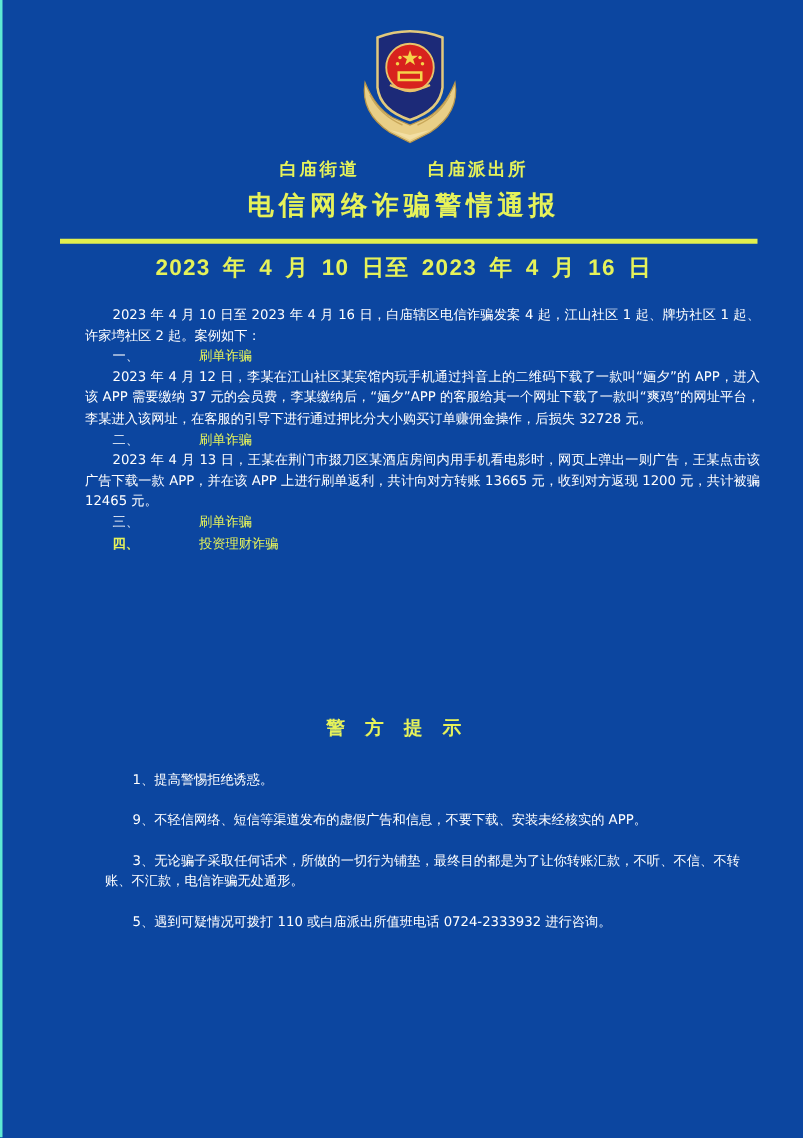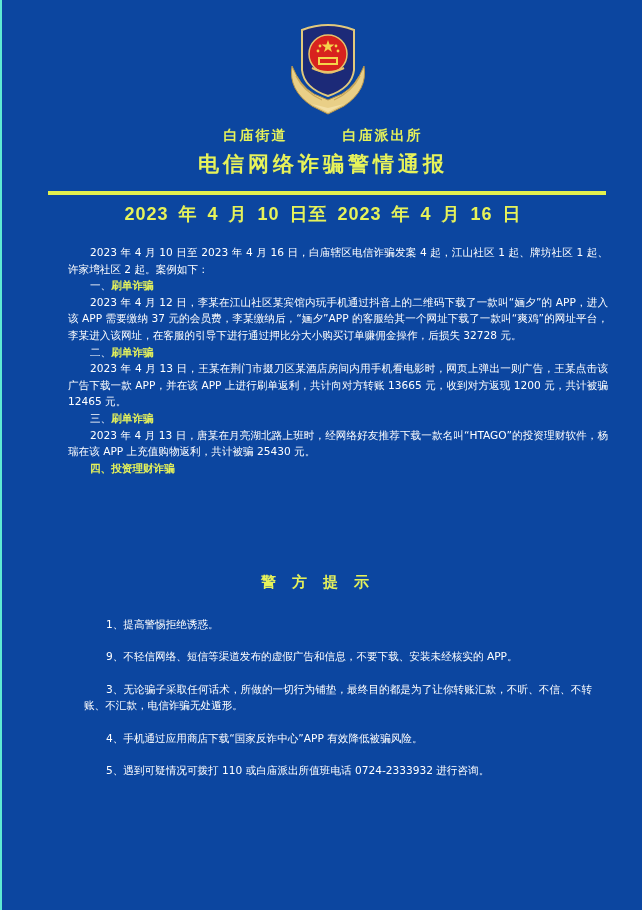--- a/index.html
+++ b/index.html
@@ -30,21 +30,21 @@
     font-family: "Liberation Sans", sans-serif; font-weight: bold;
     font-size: 18px; color: #e6f25a; letter-spacing: 1px; word-spacing: 4px;
   }
   .body-text {
     position: absolute; top: 244px; left: 66px; width: 540px;
     font-size: 10.6px; line-height: 16.6px; color: #ffffff;
   }
   .body-text p { margin: 0; text-indent: 22px; text-align: justify; }
   .body-text .heading { margin: 0; text-indent: 22px; }
   .body-text .heading .num { color: #ffffff; }
-  .body-text .heading .label { color: #e6f25a; font-weight: bold; }
+  .body-text .heading .label { color: #e6f25a; font-weight: normal; margin-left: 48px; }
   .body-text .heading.yellow .num { color: #e6f25a; font-weight: bold; }
   .tips-title {
     position: absolute; top: 573px; left: 0; width: 642px; text-align: center;
     font-size: 15px; font-weight: bold; color: #e6f25a; letter-spacing: 16px;
   }
   .tips {
     position: absolute; top: 600px; left: 66px; width: 540px;
     font-size: 10.6px; line-height: 16.4px; color: #ffffff;
   }
   .tips p { margin: 16px; text-indent: 22px; text-align: justify; }
@@ -96,30 +96,28 @@
     <p>2023 年 4 月 12 日，李某在江山社区某宾馆内玩手机通过抖音上的二维码下载了一款叫“婳夕”的 APP，进入该 APP 需要缴纳 37 元的会员费，李某缴纳后，“婳夕”APP 的客服给其一个网址下载了一款叫“爽鸡”的网址平台，李某进入该网址，在客服的引导下进行通过押比分大小购买订单赚佣金操作，后损失 32728 元。</p>
 
     <div class="heading">
       <span class="num">二、</span><span class="label">刷单诈骗</span>
     </div>
     <p>2023 年 4 月 13 日，王某在荆门市掇刀区某酒店房间内用手机看电影时，网页上弹出一则广告，王某点击该广告下载一款 APP，并在该 APP 上进行刷单返利，共计向对方转账 13665 元，收到对方返现 1200 元，共计被骗 12465 元。</p>
 
     <div class="heading">
       <span class="num">三、</span><span class="label">刷单诈骗</span>
     </div>
-    <p>2023 年 4 月 13 日，唐某在月亮湖北路上班时，经网络好友推荐下载一款名叫“HTAGO”的投资理财软件，杨瑞在该 APP 上充值购物返利，共计被骗 25430 元。</p>
 
     <div class="heading yellow">
       <span class="num">四、</span><span class="label">投资理财诈骗</span>
     </div>
   </div>
 
   <div class="tips-title">警方提示</div>
 
   <div class="tips">
     <p>1、提高警惕拒绝诱惑。</p>
     <p>9、不轻信网络、短信等渠道发布的虚假广告和信息，不要下载、安装未经核实的 APP。</p>
     <p>3、无论骗子采取任何话术，所做的一切行为铺垫，最终目的都是为了让你转账汇款，不听、不信、不转账、不汇款，电信诈骗无处遁形。</p>
-    <p>4、手机通过应用商店下载“国家反诈中心”APP 有效降低被骗风险。</p>
     <p>5、遇到可疑情况可拨打 110 或白庙派出所值班电话 0724-2333932 进行咨询。</p>
   </div>
 
 </div>
 
 </body></html>

